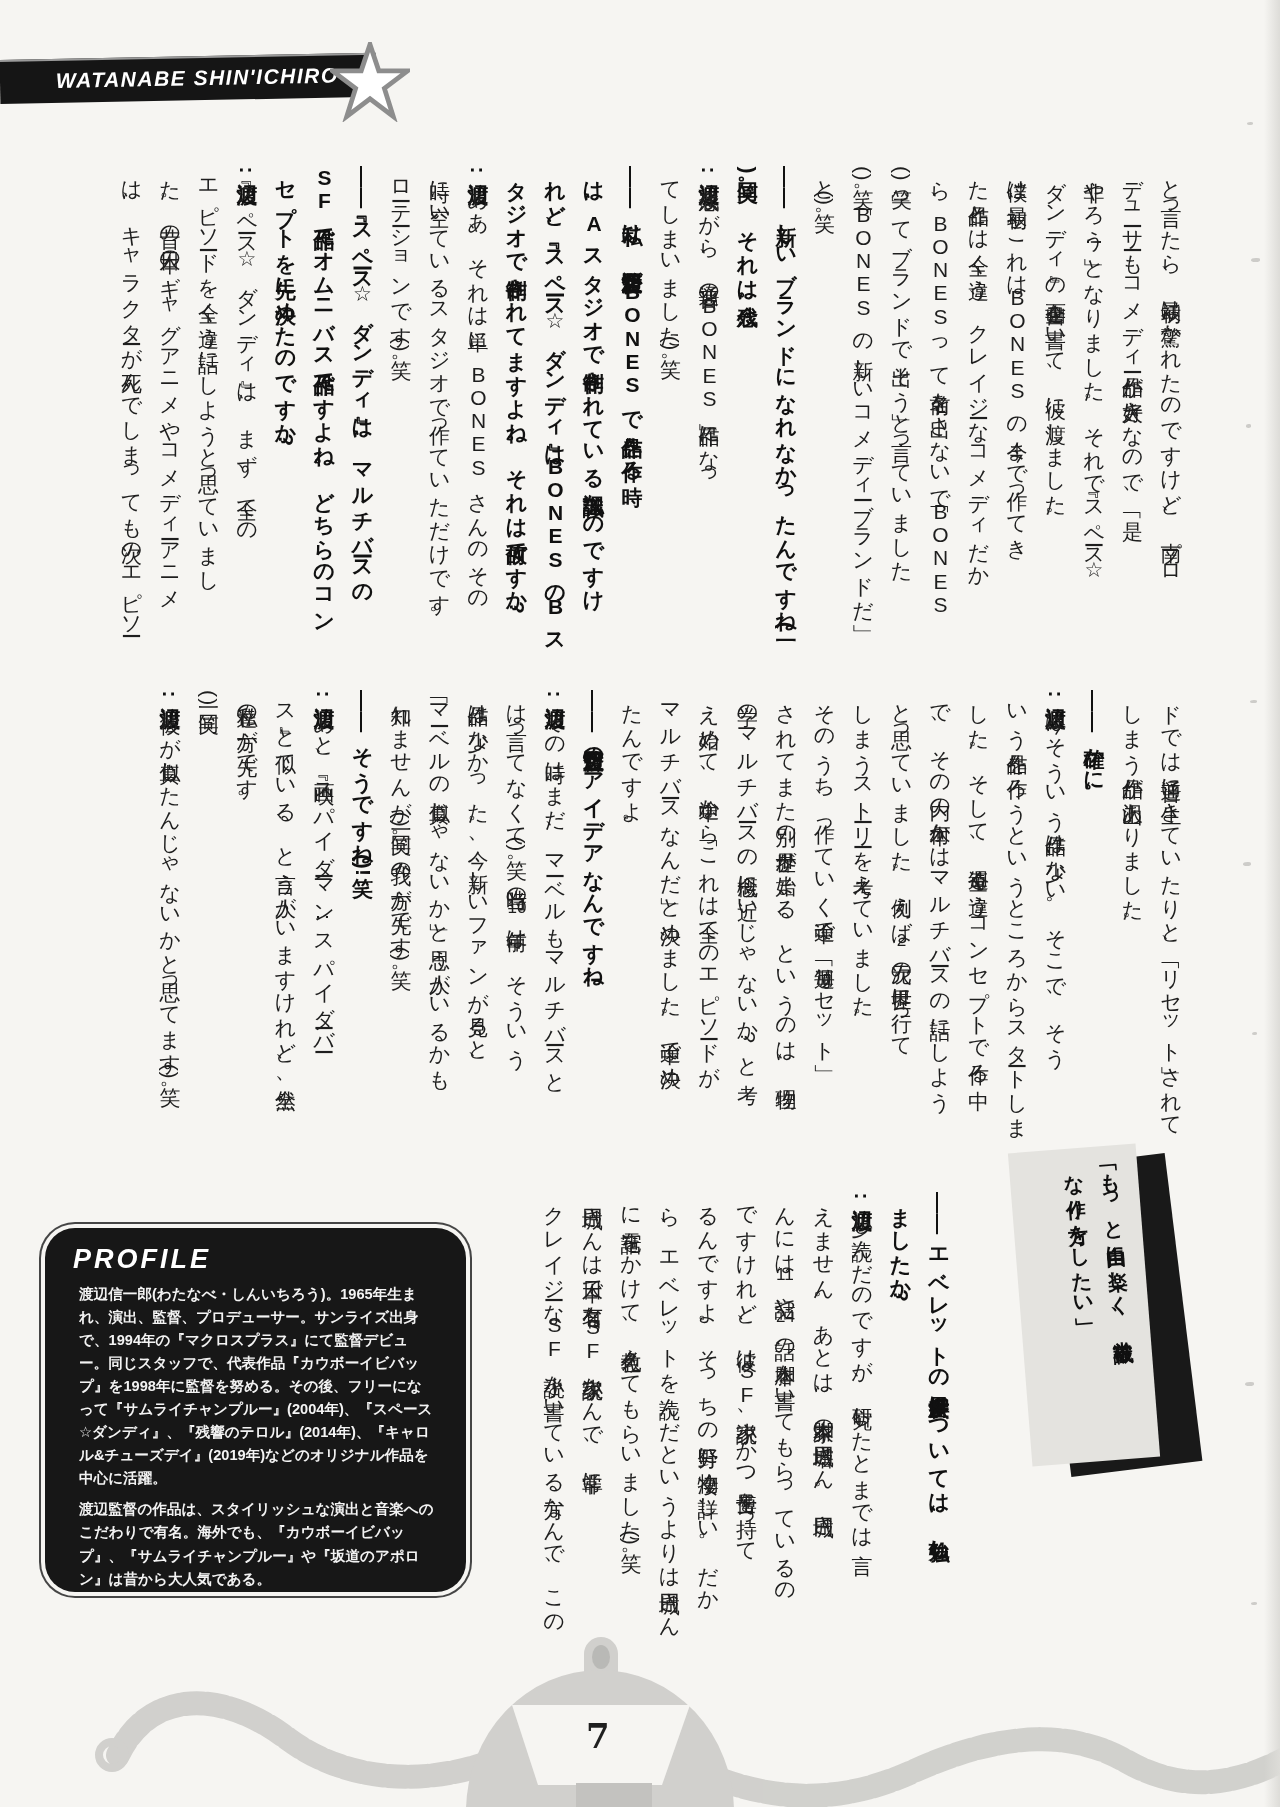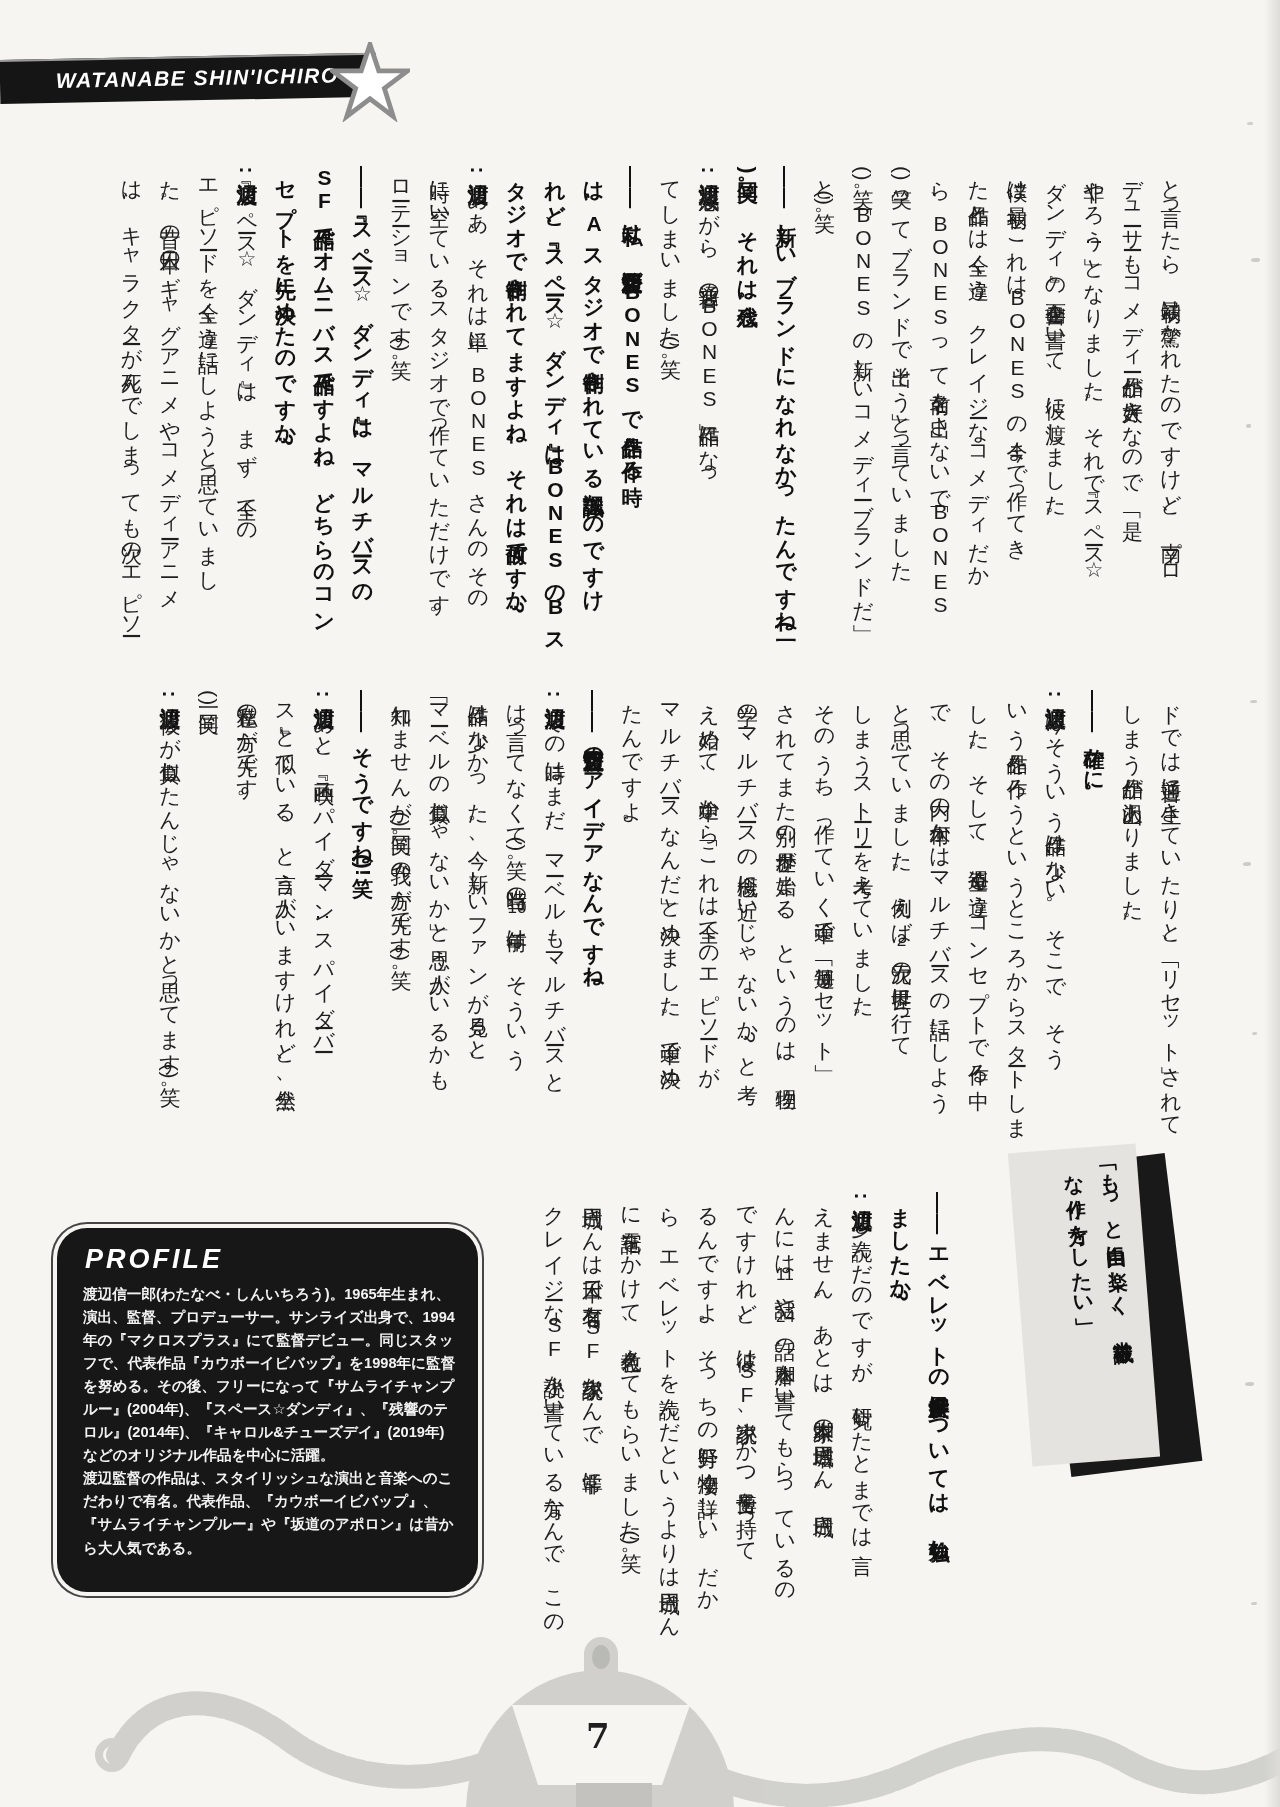--- a/index.html
+++ b/index.html
@@ -31,27 +31,27 @@
   
   .quote-shadow{position:absolute;left:1052px;top:1160px;width:132px;height:310px;
        background:#191919;transform:rotate(-7deg);z-index:1;}
   .quote-card{position:absolute;left:1020px;top:1148px;width:128px;height:314px;
        background:#e4e3df;transform:rotate(-4.5deg);z-index:2;
        writing-mode:vertical-rl;text-orientation:mixed;padding:12px 10px;box-sizing:border-box;}
   .quote-line{margin:0;font-size:20px;font-weight:800;line-height:36px;color:#101010;
        letter-spacing:1px;white-space:nowrap;}
 
   
-  .profile{position:absolute;left:57px;top:1228px;width:421px;height:364px;
+  .profile{position:absolute;left:45px;top:1228px;width:421px;height:364px;
        background:#171717;border-radius:30px;z-index:2;
        box-shadow:0 0 0 4px #f6f5f2,0 0 0 6px #454545;
        padding:14px 22px 10px 26px;box-sizing:border-box;}
   .profile-title{color:#ffffff;font-size:27px;font-weight:800;font-style:italic;
        letter-spacing:3px;margin:2px 0 8px 2px;}
-  .profile p{margin:0;color:#f3f3f3;font-size:14.6px;font-weight:700;line-height:1.58;}
+  .profile p{margin:8px;color:#f3f3f3;font-size:14.6px;font-weight:700;line-height:1.58;}
 
   
   .robot{position:absolute;left:0;top:1577px;z-index:0;}
   .pageno{position:absolute;left:586px;top:1716px;z-index:1;color:#1f1f1f;
        font-family:"DejaVu Serif","Liberation Serif",serif;font-weight:700;font-size:34px;}
 
   
   .speck{position:absolute;background:#b7b6b2;border-radius:60% 40% 50% 50%;opacity:.65;}
 </style>
 </head>
@@ -141,21 +141,21 @@
 
   <div class="quote-shadow"></div>
   <div class="quote-card">
     <p class="quote-line">「もっと自由に楽しく、常識破り</p>
     <p class="quote-line">な作り方をしたい」</p>
   </div>
 
   <div class="profile">
     <div class="profile-title">PROFILE</div>
     <p>渡辺信一郎(わたなべ・しんいちろう)。1965年生まれ、演出、監督、プロデューサー。サンライズ出身で、1994年の『マクロスプラス』にて監督デビュー。同じスタッフで、代表作品『カウボーイビバップ』を1998年に監督を努める。その後、フリーになって『サムライチャンプルー』(2004年)、『スペース☆ダンディ』、『残響のテロル』(2014年)、『キャロル&amp;チューズデイ』(2019年)などのオリジナル作品を中心に活躍。</p>
-    <p>渡辺監督の作品は、スタイリッシュな演出と音楽へのこだわりで有名。代表作品、『カウボーイビバップ』、『サムライチャンプルー』や『坂道のアポロン』は昔から大人気である。</p>
+    <p>渡辺監督の作品は、スタイリッシュな演出と音楽へのこだわりで有名。海外でも、『カウボーイビバップ』、『サムライチャンプルー』や『坂道のアポロン』は昔から大人気である。</p>
   </div>
 
   <svg class="robot" width="1280" height="230" viewBox="0 0 1280 230">
     <g opacity="0.55">
 
       <path d="M118,178 C150,112 222,112 288,162 C345,204 430,216 522,172" fill="none" stroke="#b3b2af" stroke-width="24" stroke-linecap="round" stroke-dasharray="17 5"></path>
 
       <path d="M682,186 C762,226 836,230 914,194 C994,158 1066,150 1126,184 C1182,216 1236,210 1292,178" fill="none" stroke="#b3b2af" stroke-width="24" stroke-linecap="round" stroke-dasharray="17 5"></path>
 
       <circle cx="112" cy="178" r="13" fill="none" stroke="#b3b2af" stroke-width="8"></circle>

